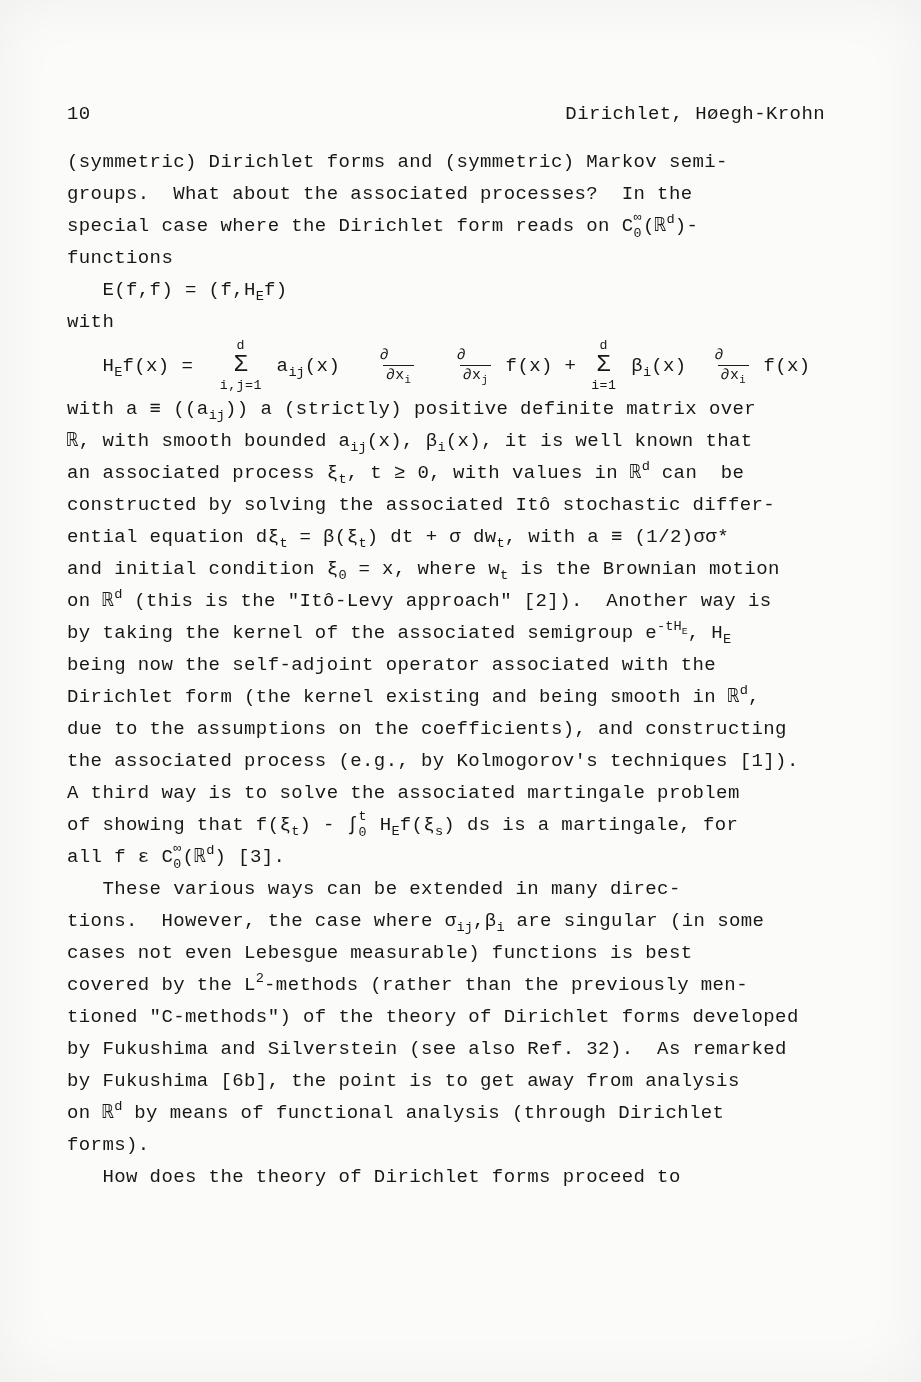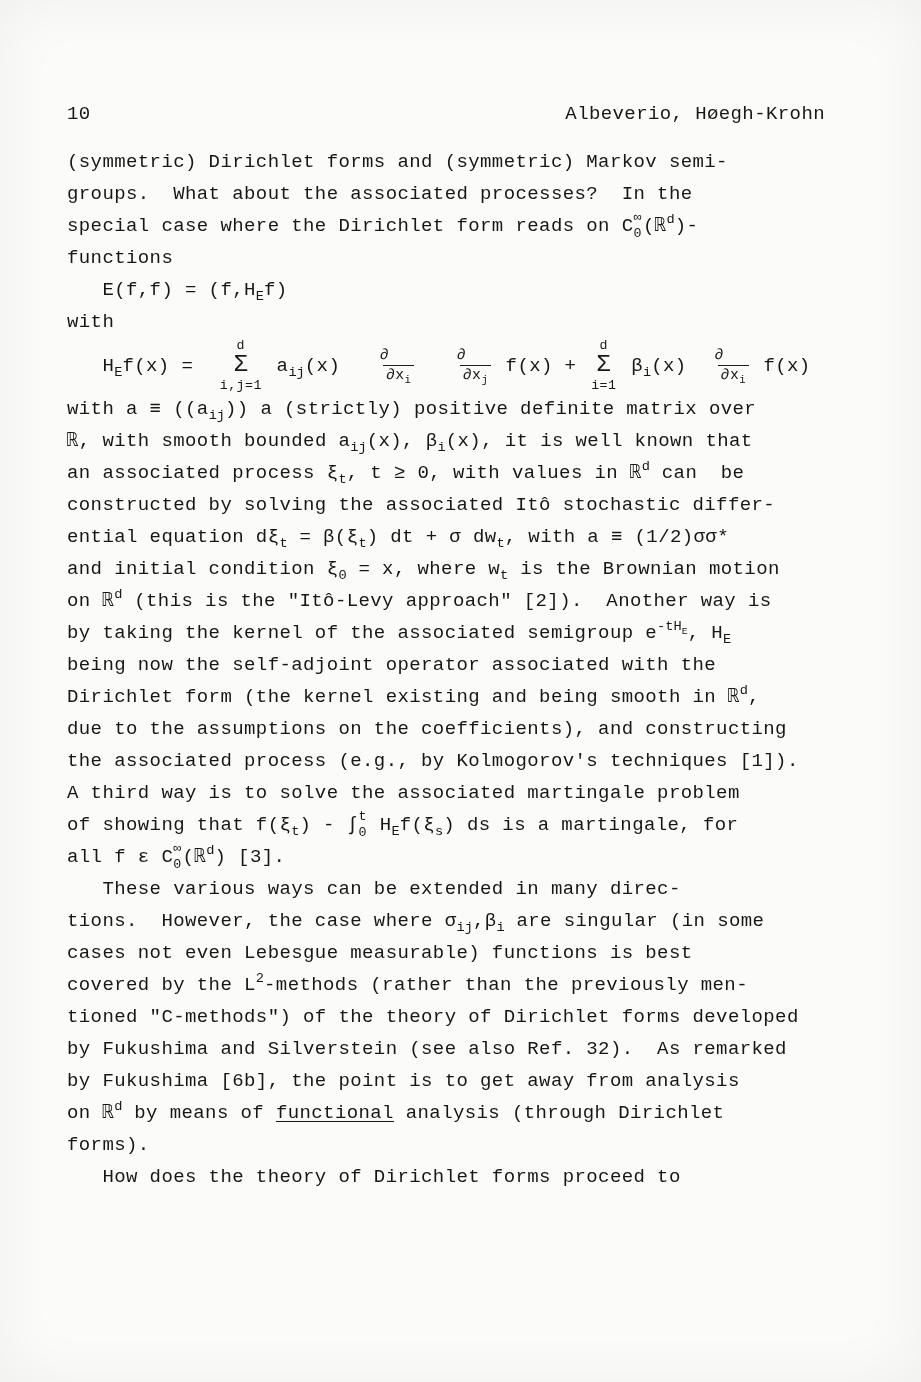--- a/index.html
+++ b/index.html
@@ -39,24 +39,24 @@
     vertical-align:middle;line-height:1;font-size:0.78em;margin:0 3px;
     text-align:center;
   }
   .frac .num{padding:0 3px 2px;}
   .frac .den{border-top:1.6px solid #1b1b1b;padding:2px 3px 0;margin-left:28px;}
   .vpair{
     display:inline-flex;flex-direction:column;align-items:flex-start;
     vertical-align:middle;line-height:1;font-size:0.7em;margin-right:1px;
   }
   .vpair span{line-height:1.2;}
-  .u{text-decoration:underline;text-underline-offset:3px;}
+  .u{text-underline-offset:3px;}
 </style>
 </head>
 <body>
 
 <div class="page">
   <header>
     <span>10</span>
-    <span>Albeverio, Høegh-Krohn</span>
+    <span>Dirichlet, Høegh-Krohn</span>
   </header>
   <main class="body" id="page-body"><div class="line">(symmetric) Dirichlet forms and (symmetric) Markov semi-</div><div class="line">groups.  What about the associated processes?  In the</div><div class="line">special case where the Dirichlet form reads on C<span class="vpair"><span>∞</span><span>0</span></span>(ℝ<sup>d</sup>)-</div><div class="line">functions</div><div class="line">   E(f,f) = (f,H<sub>E</sub>f)</div><div class="line">with</div><div class="line">   H<sub>E</sub>f(x) =  <span class="sum"><span class="lim">d</span><span class="sigma">Σ</span><span class="lim">i,j=1</span></span> a<sub>ij</sub>(x) <span class="frac"><span class="num">∂</span><span class="den">∂x<sub>i</sub></span></span> <span class="frac"><span class="num">∂</span><span class="den">∂x<sub>j</sub></span></span> f(x) + <span class="sum"><span class="lim">d</span><span class="sigma">Σ</span><span class="lim">i=1</span></span> β<sub>i</sub>(x)<span class="frac"><span class="num">∂</span><span class="den">∂x<sub>i</sub></span></span> f(x)</div><div class="line">with a ≡ ((a<sub>ij</sub>)) a (strictly) positive definite matrix over</div><div class="line">ℝ, with smooth bounded a<sub>ij</sub>(x), β<sub>i</sub>(x), it is well known that</div><div class="line">an associated process ξ<sub>t</sub>, t ≥ 0, with values in ℝ<sup>d</sup> can  be</div><div class="line">constructed by solving the associated Itô stochastic differ-</div><div class="line">ential equation dξ<sub>t</sub> = β(ξ<sub>t</sub>) dt + σ dw<sub>t</sub>, with a ≡ (1/2)σσ*</div><div class="line">and initial condition ξ<sub>0</sub> = x, where w<sub>t</sub> is the Brownian motion</div><div class="line">on ℝ<sup>d</sup> (this is the "Itô-Levy approach" [2]).  Another way is</div><div class="line">by taking the kernel of the associated semigroup e<sup>-tH<sub>E</sub></sup>, H<sub>E</sub></div><div class="line">being now the self-adjoint operator associated with the</div><div class="line">Dirichlet form (the kernel existing and being smooth in ℝ<sup>d</sup>,</div><div class="line">due to the assumptions on the coefficients), and constructing</div><div class="line">the associated process (e.g., by Kolmogorov's techniques [1]).</div><div class="line">A third way is to solve the associated martingale problem</div><div class="line">of showing that f(ξ<sub>t</sub>) - ∫<span class="vpair"><span>t</span><span>0</span></span> H<sub>E</sub>f(ξ<sub>s</sub>) ds is a martingale, for</div><div class="line">all f ε C<span class="vpair"><span>∞</span><span>0</span></span>(ℝ<sup>d</sup>) [3].</div><div class="line">   These various ways can be extended in many direc-</div><div class="line">tions.  However, the case where σ<sub>ij</sub>,β<sub>i</sub> are singular (in some</div><div class="line">cases not even Lebesgue measurable) functions is best</div><div class="line">covered by the L<sup>2</sup>-methods (rather than the previously men-</div><div class="line">tioned "C-methods") of the theory of Dirichlet forms developed</div><div class="line">by Fukushima and Silverstein (see also Ref. 32).  As remarked</div><div class="line">by Fukushima [6b], the point is to get away from analysis</div><div class="line">on ℝ<sup>d</sup> by means of <span class="u">functional</span> analysis (through Dirichlet</div><div class="line">forms).</div><div class="line">   How does the theory of Dirichlet forms proceed to</div></main>
 </div>
 
 </body></html>

